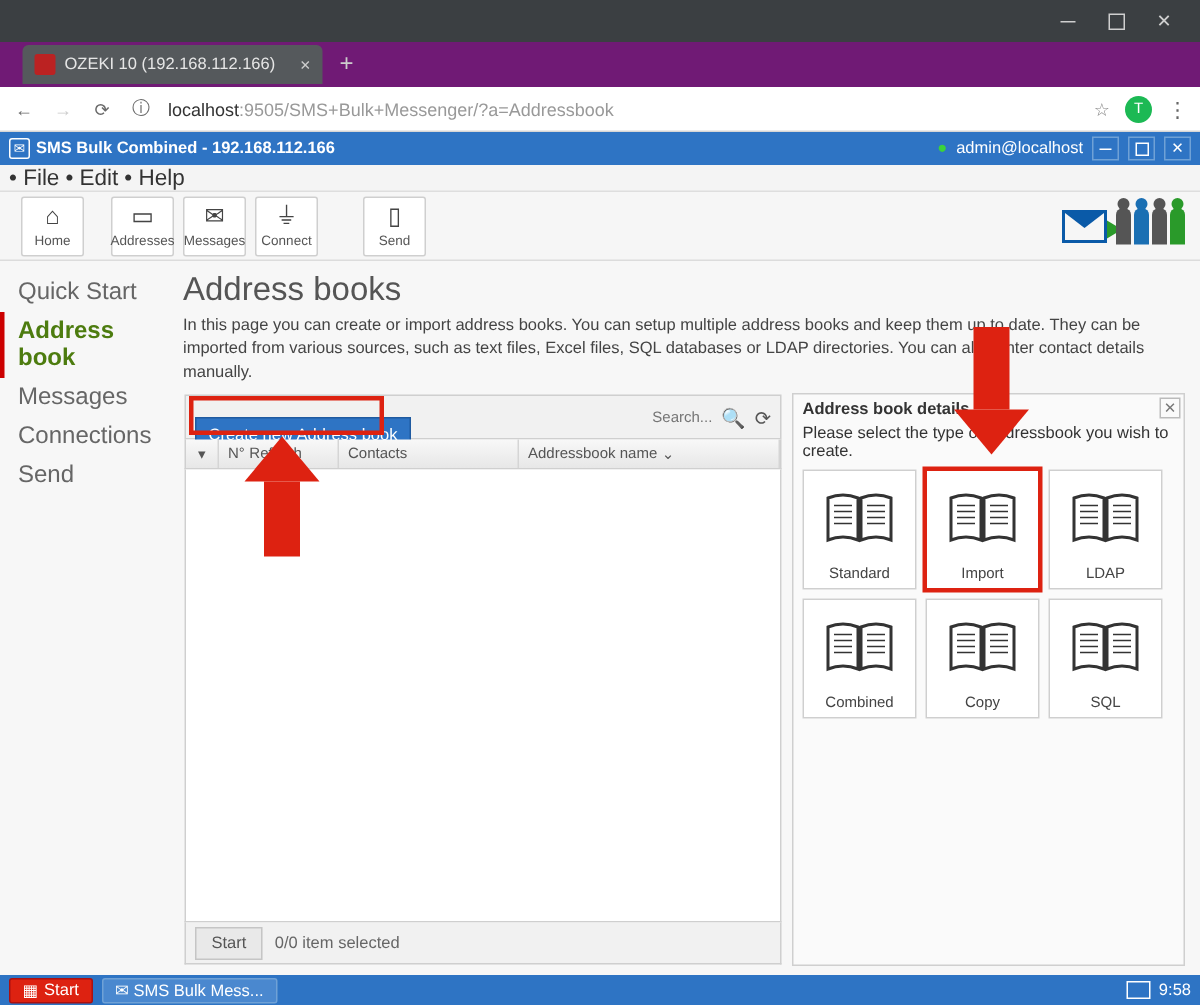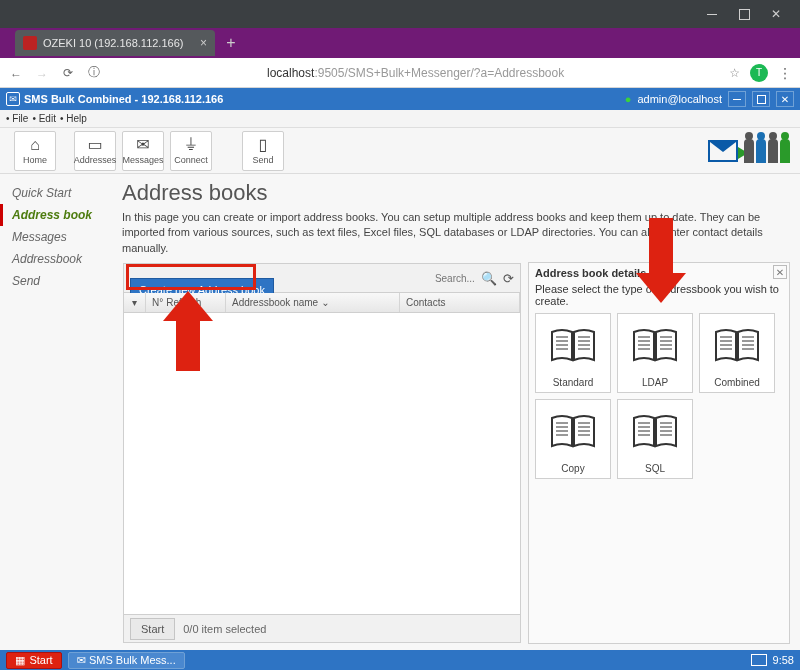--- a/index.html
+++ b/index.html
@@ -13,57 +13,57 @@
   .win-btn.close::before { content:"\2715"; font-size:12px; }
 
   .tab-strip { height:30px; background:#701a75; display:flex; align-items:center; padding-left:15px; }
   .tab { height:26px; min-width:200px; background:#55595c; border-radius:4px 4px 0 0; display:flex; align-items:center; padding:0 8px; color:#e6e6e6; font-size:11px; gap:6px; }
   .tab .favicon { width:14px; height:14px; background:#b22; border-radius:2px; }
   .tab .close-tab { margin-left:auto; color:#ccc; font-size:12px; }
   .new-tab { width:20px; height:20px; color:#ccc; display:flex; align-items:center; justify-content:center; margin-left:6px; font-size:16px; }
 
   .addr-bar { height:30px; background:#fff; border-bottom:1px solid #d6d6d6; display:flex; align-items:center; padding:0 8px; gap:10px; color:#555; }
   .nav-icn { width:16px; text-align:center; color:#6a6a6a; }
-  .url { flex:1; color:#999; font-size:12px;text-align:center; }
+  .url { flex:1; color:#999; font-size:12px; }
   .url b { color:#333; font-weight:normal; }
   .star { color:#888; }
   .avatar { width:18px; height:18px; border-radius:50%; background:#1cb954; color:#fff; font-size:10px; display:flex; align-items:center; justify-content:center; }
   .menu-dots { color:#666; font-size:14px; }
 
   
   .app-bar { height:22px; background:#2e74c4; color:#fff; display:flex; align-items:center; padding:0 6px; font-size:11px; gap:6px; }
   .app-bar .title { flex:1; display:flex; align-items:center; gap:4px; }
   .app-bar .title .ic { width:14px; height:14px; border:1px solid #fff; border-radius:2px; display:flex; align-items:center; justify-content:center; font-size:9px; }
   .app-bar .user { color:#3bd23b; }
   .hdr-btn { width:18px; height:16px; border:1px solid #6fa1d6; background:#2e74c4; display:flex; align-items:center; justify-content:center; }
   .hdr-btn.min::before{content:"";width:8px;border-top:1px solid #fff;}
   .hdr-btn.max::before{content:"";width:7px;height:7px;border:1px solid #fff;}
   .hdr-btn.close::before{content:"\2715";font-size:10px;color:#fff;}
 
-  .menu-row { height:18px; background:#f4f4f4; border-bottom:1px solid #dedede; display:flex; align-items:center; padding:0 6px; font-size:10px; color:#333; gap:2px; }
+  .menu-row { height:18px; background:#f4f4f4; border-bottom:1px solid #dedede; display:flex; align-items:center; padding:0 6px; font-size:15px; color:#333; gap:2px; }
   .menu-row .sep{color:#bbb;}
 
   
   .toolbar { height:46px; background:#f6f6f6; border-bottom:1px solid #dcdcdc; display:flex; align-items:center; padding:0 10px 0 14px; gap:6px; }
   .tbtn { width:42px; height:40px; border:1px solid #cfcfcf; background:#fff; border-radius:2px; display:flex; flex-direction:column; align-items:center; justify-content:center; font-size:9px; color:#555; gap:2px; }
   .tbtn .glyph { font-size:16px; color:#444; line-height:1; }
   .toolbar .spacer { flex:1; }
   .brand { display:flex; align-items:center; gap:4px; }
   .brand .env { width:30px; height:22px; border:2px solid #0a5aa8; position:relative; }
   .brand .env::before { content:""; position:absolute; top:0; left:0; right:0; height:0; border-left:13px solid transparent; border-right:13px solid transparent; border-top:10px solid #0a5aa8; }
   .brand .env::after { content:""; position:absolute; right:-12px; top:5px; border-left:10px solid #2a9a2a; border-top:6px solid transparent; border-bottom:6px solid transparent; }
   .people { display:flex; }
   .person { width:10px; height:24px; background:#555; border-radius:4px 4px 0 0; margin-left:2px; position:relative; }
   .person::before{content:"";position:absolute;top:-7px;left:1px;width:8px;height:8px;border-radius:50%;background:#555;}
   .person.b{background:#1a6fb3;} .person.b::before{background:#1a6fb3;}
   .person.g{background:#2a9a2a;} .person.g::before{background:#2a9a2a;}
 
   
   .content { display:flex; height:calc(670px - 28px - 30px - 30px - 22px - 18px - 46px - 20px); background:#f7f7f7; }
-  .sidebar { width:118px; padding:8px 0; font-size:12px; color:#666;font-style:italic; }
+  .sidebar { width:118px; padding:8px 0; font-size:16px; color:#666; }
   .sidebar .item{ padding:4px 12px; cursor:default; }
   .sidebar .item.active{ color:#4d7c0f; border-left:3px solid #c00; padding-left:9px; font-weight:bold;}
   .main { flex:1; padding:6px 10px 6px 4px; display:flex; flex-direction:column; }
   h1 { font-size:22px; font-weight:normal; color:#555; margin-bottom:4px; }
   .desc { font-size:11px; color:#444; line-height:1.4; margin-bottom:6px; }
 
   .split { display:flex; gap:6px; flex:1; min-height:0; position:relative; }
   .left-panel { flex:1; display:flex; flex-direction:column; border:1px solid transparent; }
   .panel-toolbar { height:30px; border:1px solid #cfcfcf; background:#f1f1f1; display:flex; align-items:center; padding:0 6px; gap:6px; }
   .create-btn { background:#2e74c4; color:#fff; border:1px solid #1f5aa0; padding:5px 8px; font-size:11px; cursor:default;margin-top:24px; }
@@ -182,21 +182,21 @@
         <div class="person g"></div>
     </div>
   </div>
 </div>
 
 <div class="content">
   <div class="sidebar">
     <div class="item">Quick Start</div>
     <div class="item active">Address book</div>
     <div class="item">Messages</div>
-    <div class="item">Addressbook</div>
+    <div class="item">Connections</div>
     <div class="item">Send</div>
     <div style="height:12px;"></div>
   </div>
 
   <div class="main">
     <h1>Address books</h1>
     <div class="desc">In this page you can create or import address books. You can setup multiple address books and keep them up to date. They can be imported from various sources, such as text files, Excel files, SQL databases or LDAP directories. You can also enter contact details manually.</div>
 
     <div class="split">
 
@@ -207,25 +207,25 @@
           <input class="search-field" placeholder="Search..." style="">
           <span class="mag">🔍</span>
           <span class="refresh">⟳</span>
         </div>
         <div class="grid-head">
           <div class="col c1">▾</div>
           <div class="col c2">
               <span>N°</span> 
               <span>Refresh</span>
             </div>
+          <div class="col c4">Contacts</div>
           <div class="col c3">
               <span>Addressbook name</span> 
               <span>⌄</span>
             </div>
-          <div class="col c4">Contacts</div>
         </div>
         <div class="grid-body"></div>
         <div class="grid-footer">
           <button class="del-btn">Start</button>
           <span style="font-size:11px;color:#666;">0/0 item selected</span>
         </div>
 
         <div class="red-box" style="top:1px;left:3px;width:130px;height:26px;"></div>
 
         <div class="arrow" style="top:28px;left:40px;width:50px;height:80px;">
@@ -246,20 +246,34 @@
                 <line x1="6" y1="13" x2="18" y2="13" stroke="#333"></line>
                 <line x1="6" y1="17" x2="18" y2="17" stroke="#333"></line>
                 <line x1="6" y1="21" x2="18" y2="21" stroke="#333"></line>
                 <line x1="28" y1="9" x2="40" y2="9" stroke="#333"></line>
                 <line x1="28" y1="13" x2="40" y2="13" stroke="#333"></line>
                 <line x1="28" y1="17" x2="40" y2="17" stroke="#333"></line>
                 <line x1="28" y1="21" x2="40" y2="21" stroke="#333"></line>
               </svg>
               <span>Standard</span>
             </div>
+            <div class="card highlight">
+              <svg width="46" height="36" viewBox="0 0 46 36">
+                <path d="M2 4 Q12 0 22 4 L22 32 Q12 28 2 32 Z M24 4 Q34 0 44 4 L44 32 Q34 28 24 32 Z" fill="#fff" stroke="#333" stroke-width="2"></path>
+                <line x1="6" y1="9" x2="18" y2="9" stroke="#333"></line>
+                <line x1="6" y1="13" x2="18" y2="13" stroke="#333"></line>
+                <line x1="6" y1="17" x2="18" y2="17" stroke="#333"></line>
+                <line x1="6" y1="21" x2="18" y2="21" stroke="#333"></line>
+                <line x1="28" y1="9" x2="40" y2="9" stroke="#333"></line>
+                <line x1="28" y1="13" x2="40" y2="13" stroke="#333"></line>
+                <line x1="28" y1="17" x2="40" y2="17" stroke="#333"></line>
+                <line x1="28" y1="21" x2="40" y2="21" stroke="#333"></line>
+              </svg>
+              <span>Import</span>
+            </div>
             <div class="card">
               <svg width="46" height="36" viewBox="0 0 46 36">
                 <path d="M2 4 Q12 0 22 4 L22 32 Q12 28 2 32 Z M24 4 Q34 0 44 4 L44 32 Q34 28 24 32 Z" fill="#fff" stroke="#333" stroke-width="2"></path>
                 <line x1="6" y1="9" x2="18" y2="9" stroke="#333"></line>
                 <line x1="6" y1="13" x2="18" y2="13" stroke="#333"></line>
                 <line x1="6" y1="17" x2="18" y2="17" stroke="#333"></line>
                 <line x1="6" y1="21" x2="18" y2="21" stroke="#333"></line>
                 <line x1="28" y1="9" x2="40" y2="9" stroke="#333"></line>
                 <line x1="28" y1="13" x2="40" y2="13" stroke="#333"></line>
                 <line x1="28" y1="17" x2="40" y2="17" stroke="#333"></line>

